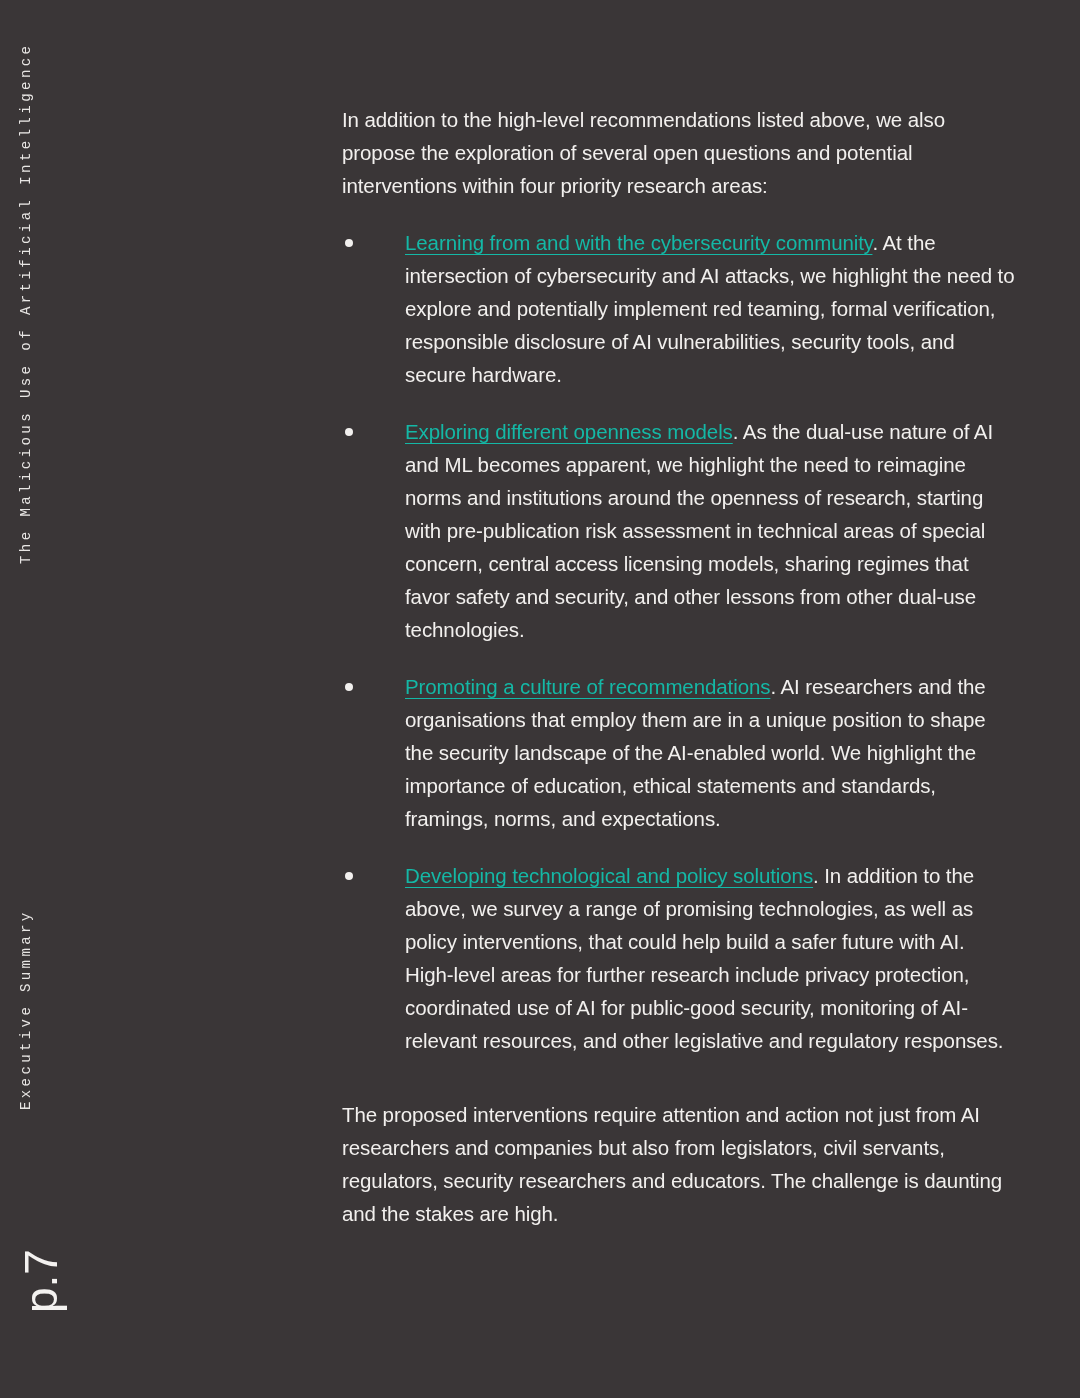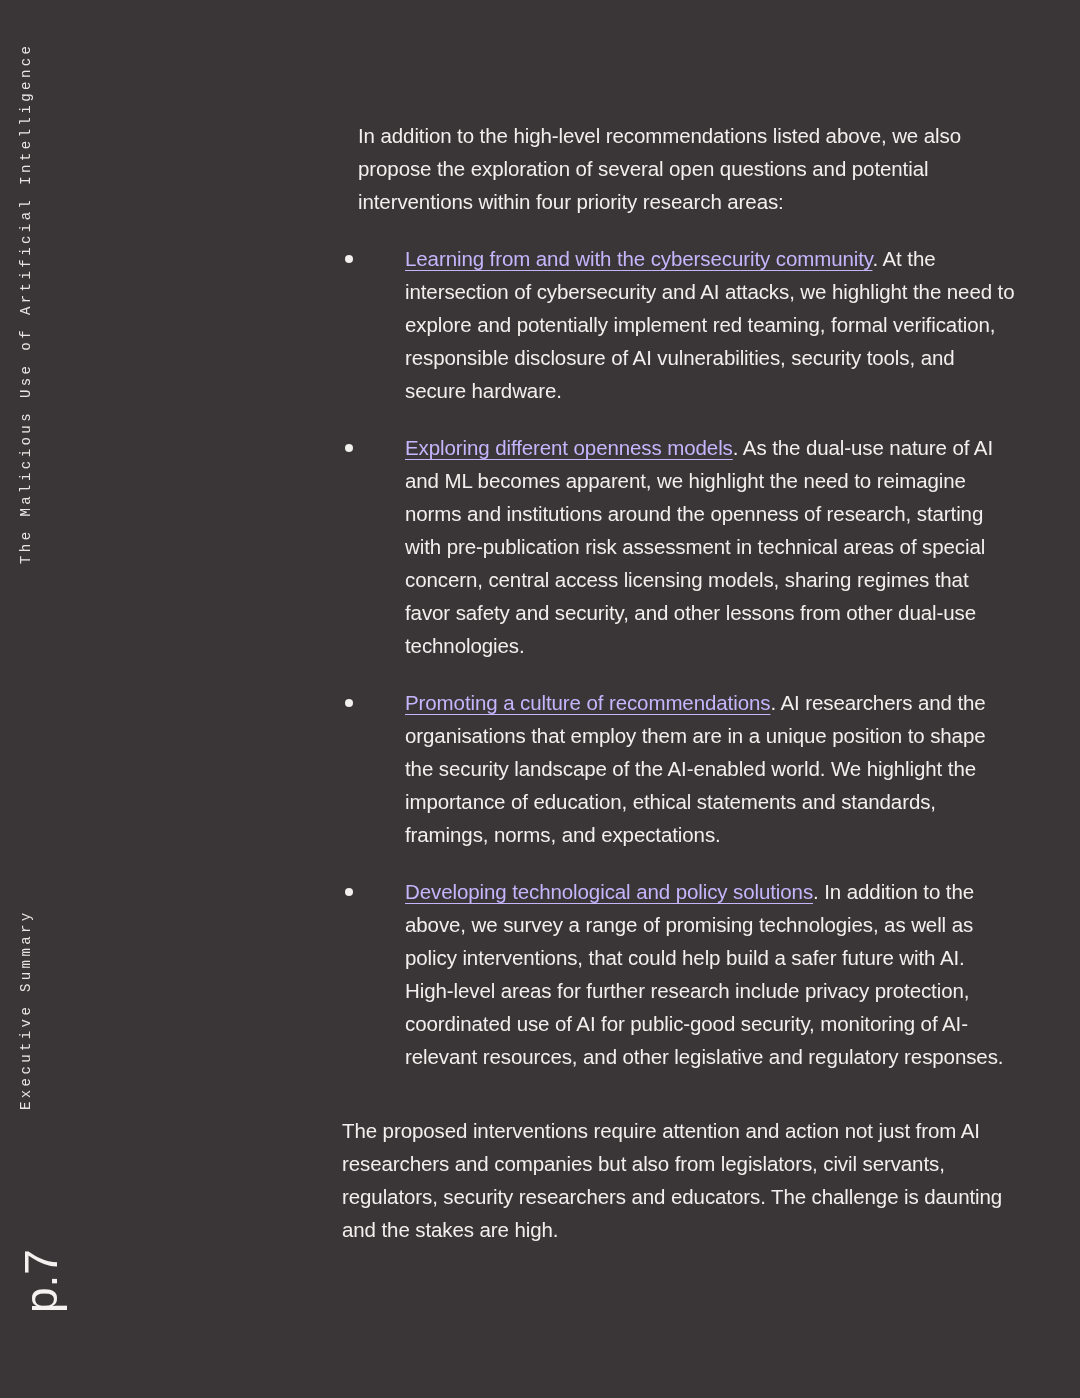--- a/index.html
+++ b/index.html
@@ -70,21 +70,21 @@
     .content {
       position: absolute;
       left: 342px;
       top: 103px;
       width: 690px;
       font-size: 20.5px;
       line-height: 33px;
       letter-spacing: -0.1px;
     }
     .intro {
-      margin: 16px;
+      margin: 0;
       width: 670px;
     }
     ul.areas {
       list-style: none;
       margin: 24px 0 0 0;
       padding: 0;
     }
     ul.areas li {
       position: relative;
       padding-left: 63px;
@@ -97,21 +97,21 @@
       top: 13px;
       width: 8px;
       height: 8px;
       border-radius: 50%;
       background: #f2f0ee;
     }
     ul.areas li .lead {
       text-decoration: underline;
       text-underline-offset: 4px;
       text-decoration-thickness: 1px;
-      color: #c4b5fd;
+      color: #14b8a6;
       cursor: pointer;
       text-align: right;
     }
     .closing {
       margin: 41px 0 0 0;
       width: 690px;
     }
   </style>
 </head>
 <body>

